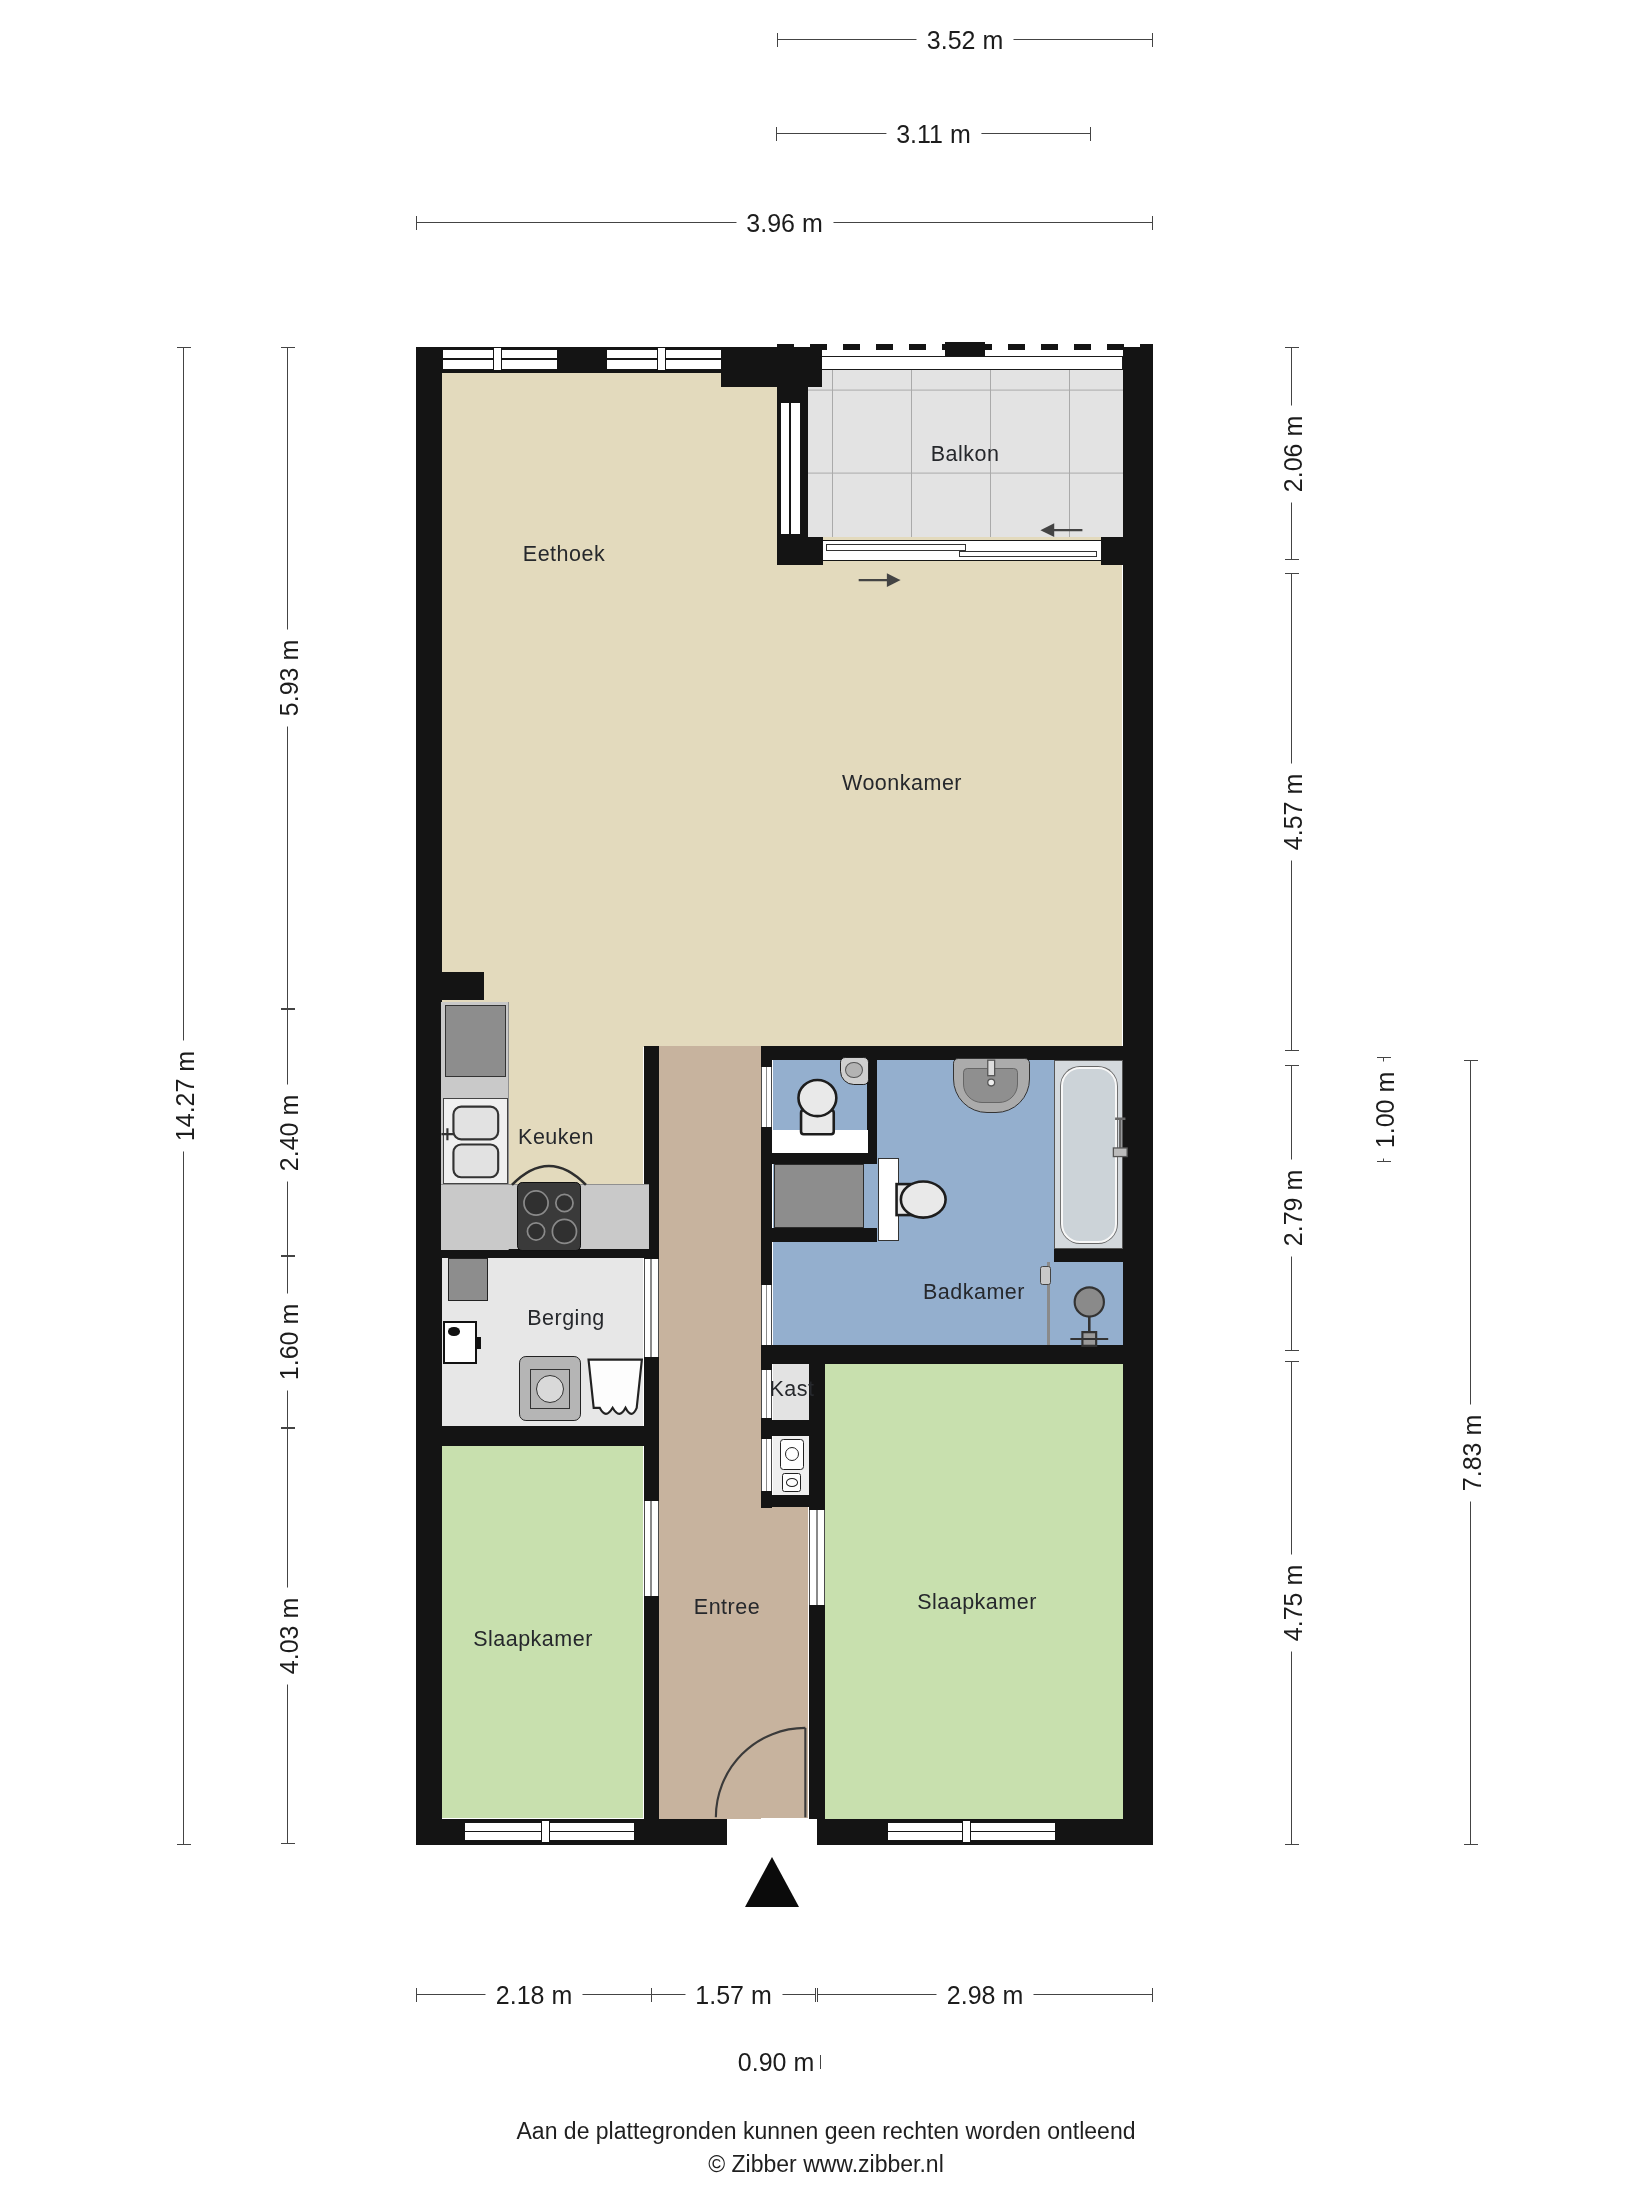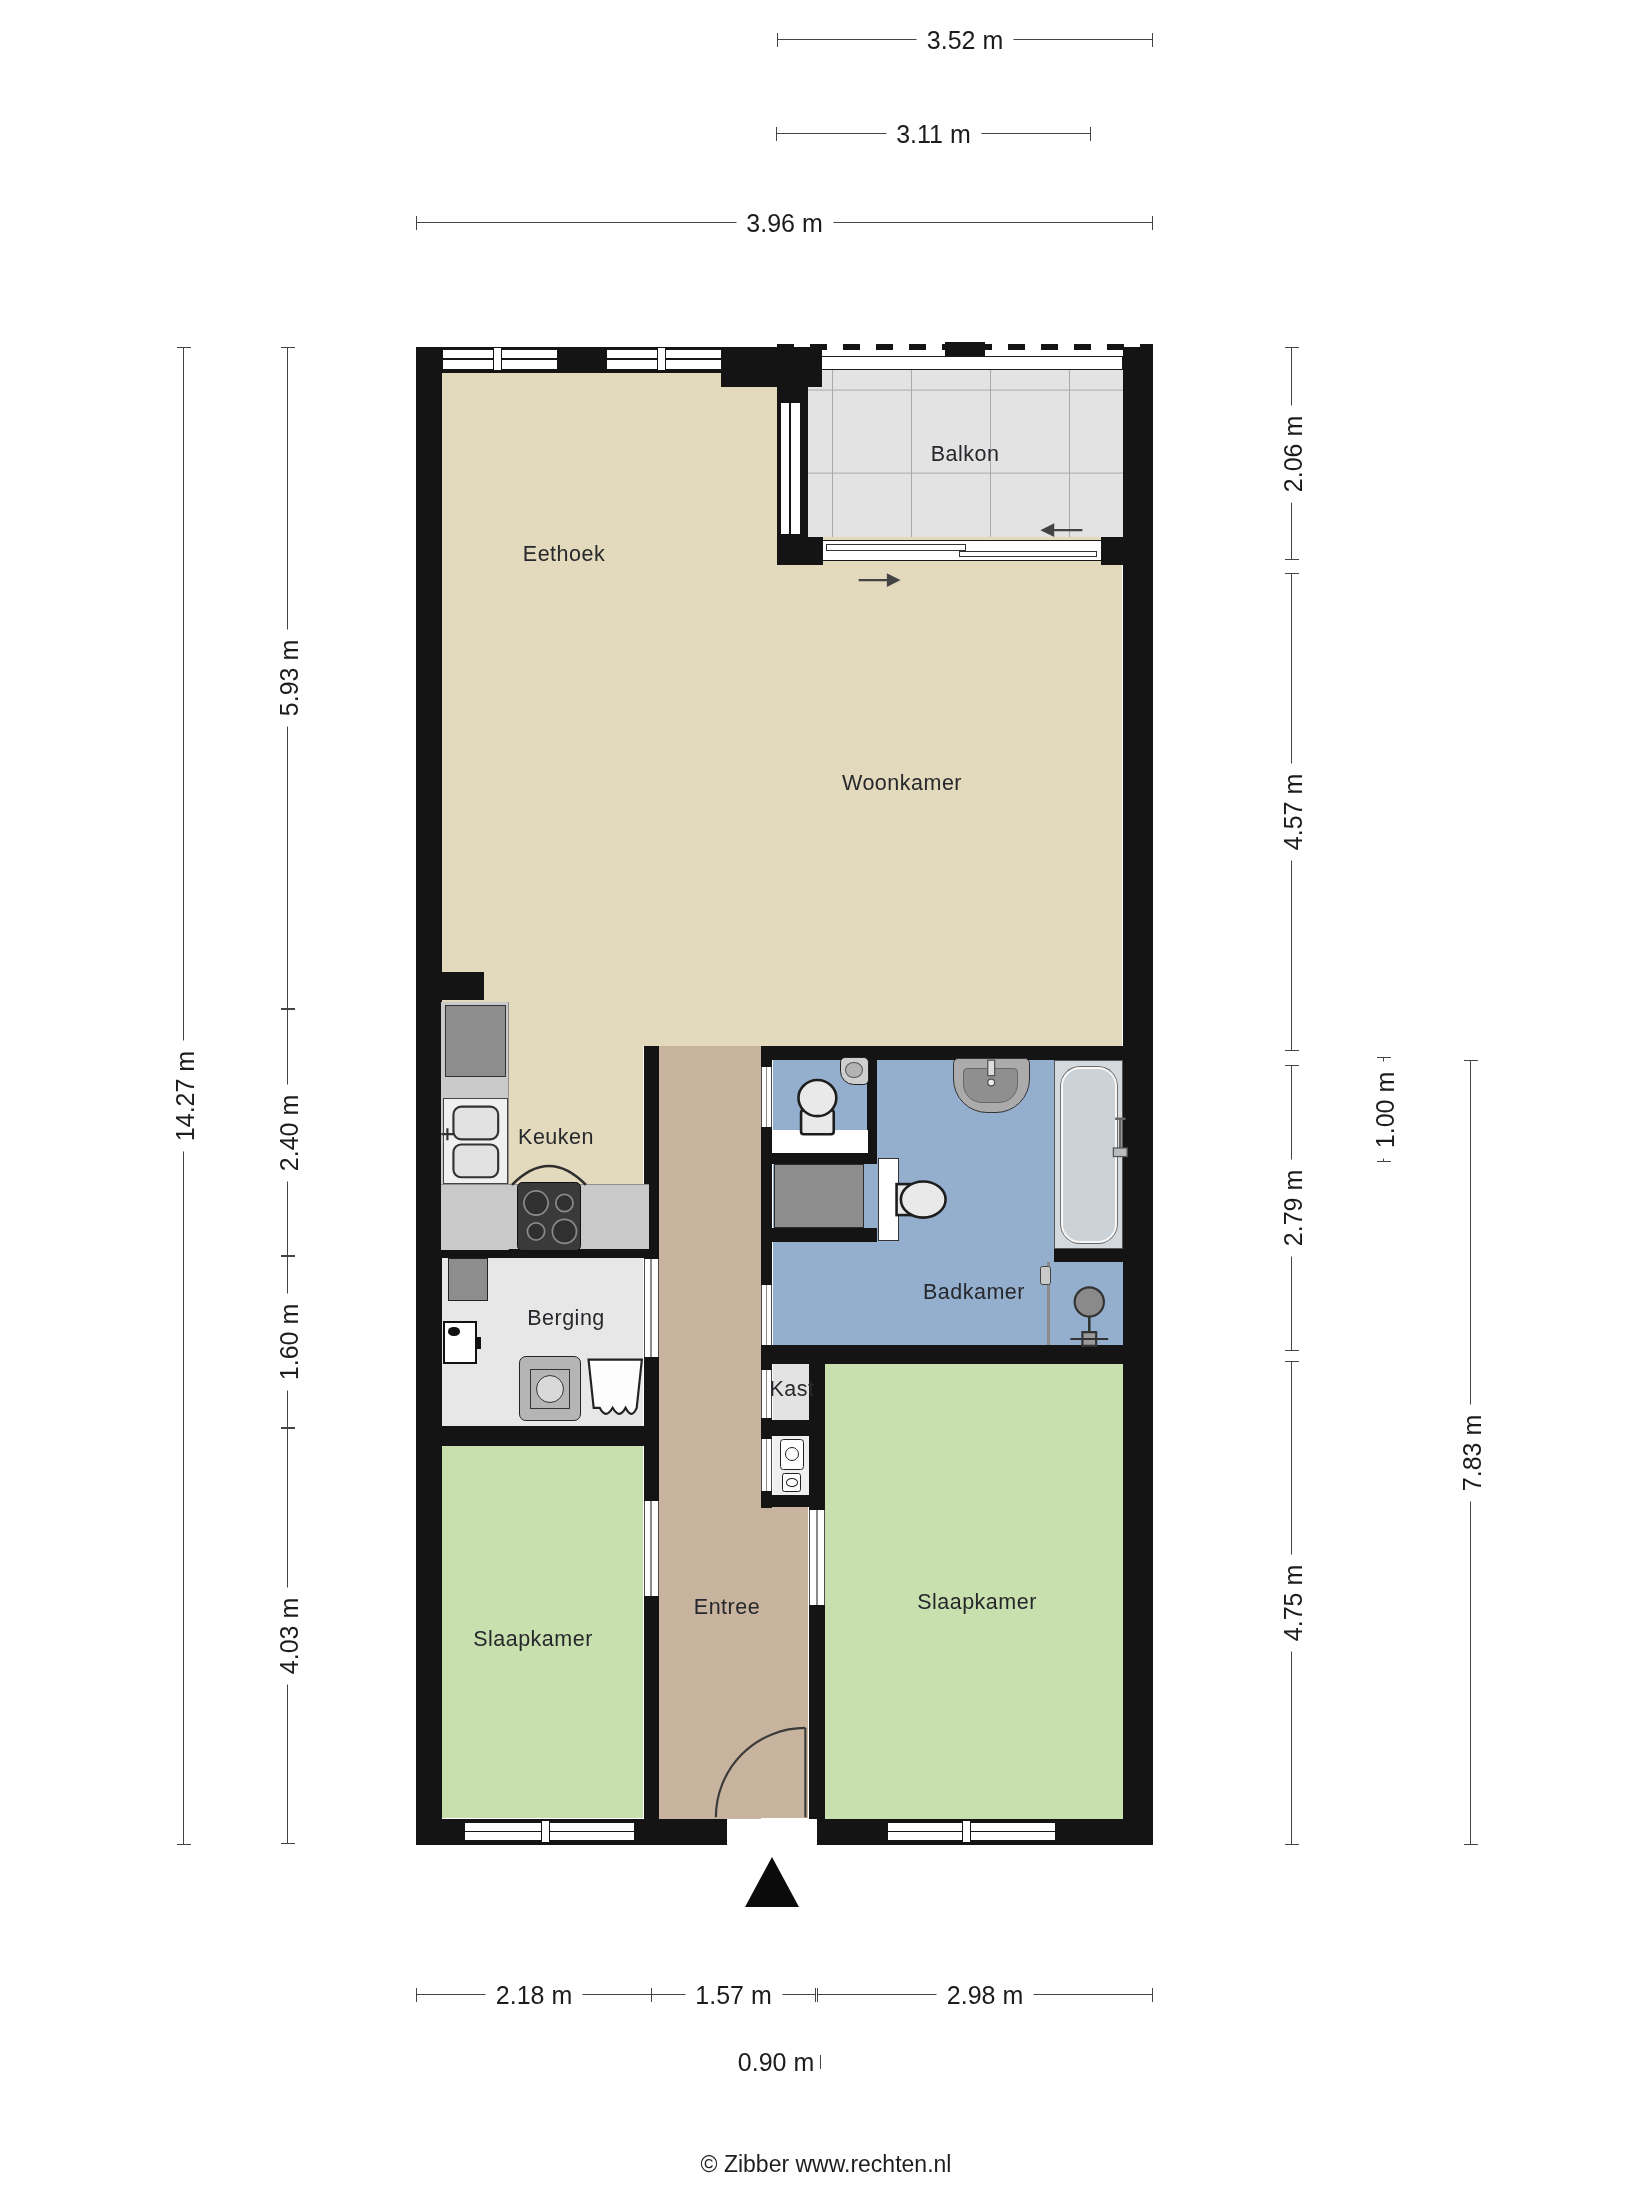--- a/index.html
+++ b/index.html
@@ -291,16 +291,17 @@
   <div class="rlabel" style="left:965px;top:454px;">Balkon</div>
   <div class="rlabel" style="left:902px;top:783px;">Woonkamer</div>
   <div class="rlabel" style="left:556px;top:1137px;text-align:right;">Keuken</div>
   <div class="rlabel" style="left:974px;top:1252px;margin-top:40px;">Badkamer</div>
   <div class="rlabel" style="left:566px;top:1318px;">Berging</div>
   <div class="rlabel" style="left:792px;top:1389px;">Kast</div>
   <div class="rlabel" style="left:727px;top:1607px;">Entree</div>
   <div class="rlabel" style="left:533px;top:1639px;">Slaapkamer</div>
   <div class="rlabel" style="left:977px;top:1602px;">Slaapkamer</div>
 
-  <div class="footer-line" style="top:2151px;">© Zibber www.rechten.nl</div>
+  <div class="footer-line" style="top:2118px;">Aan de plattegronden kunnen geen rechten worden ontleend</div>
+  <div class="footer-line" style="top:2151px;">© Zibber www.zibber.nl</div>
 
 </div>
 
 
 </body></html>

